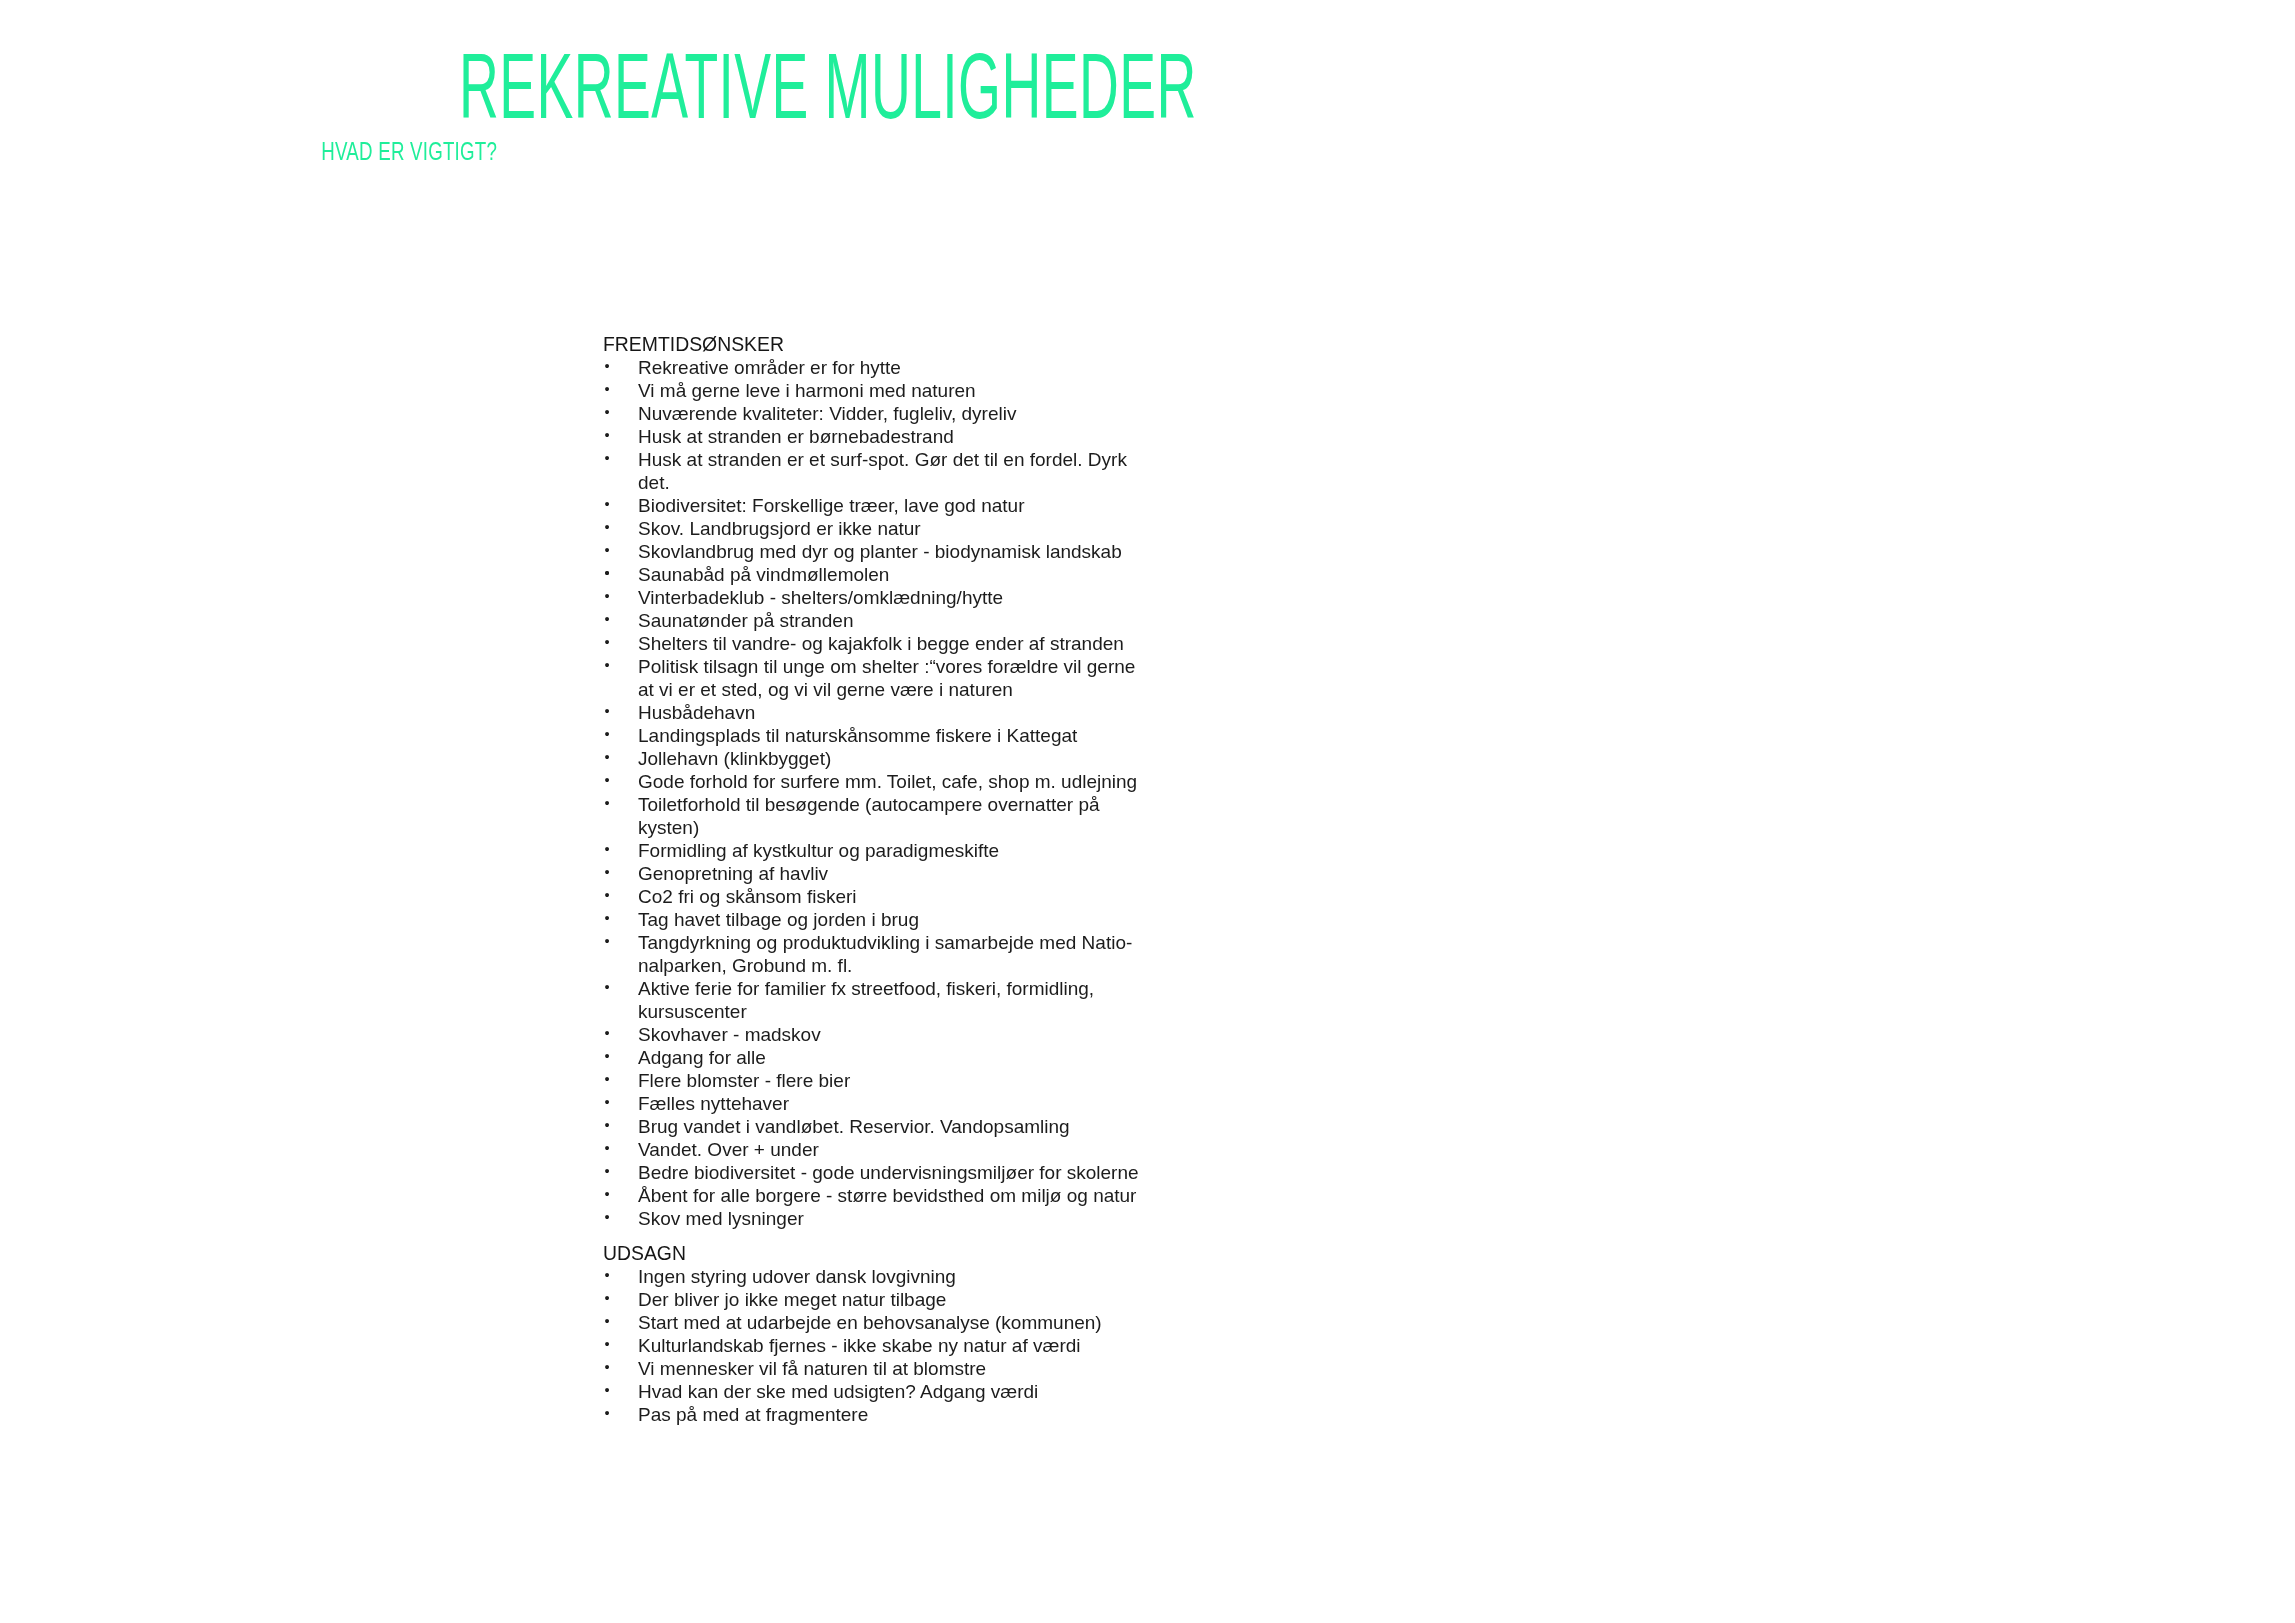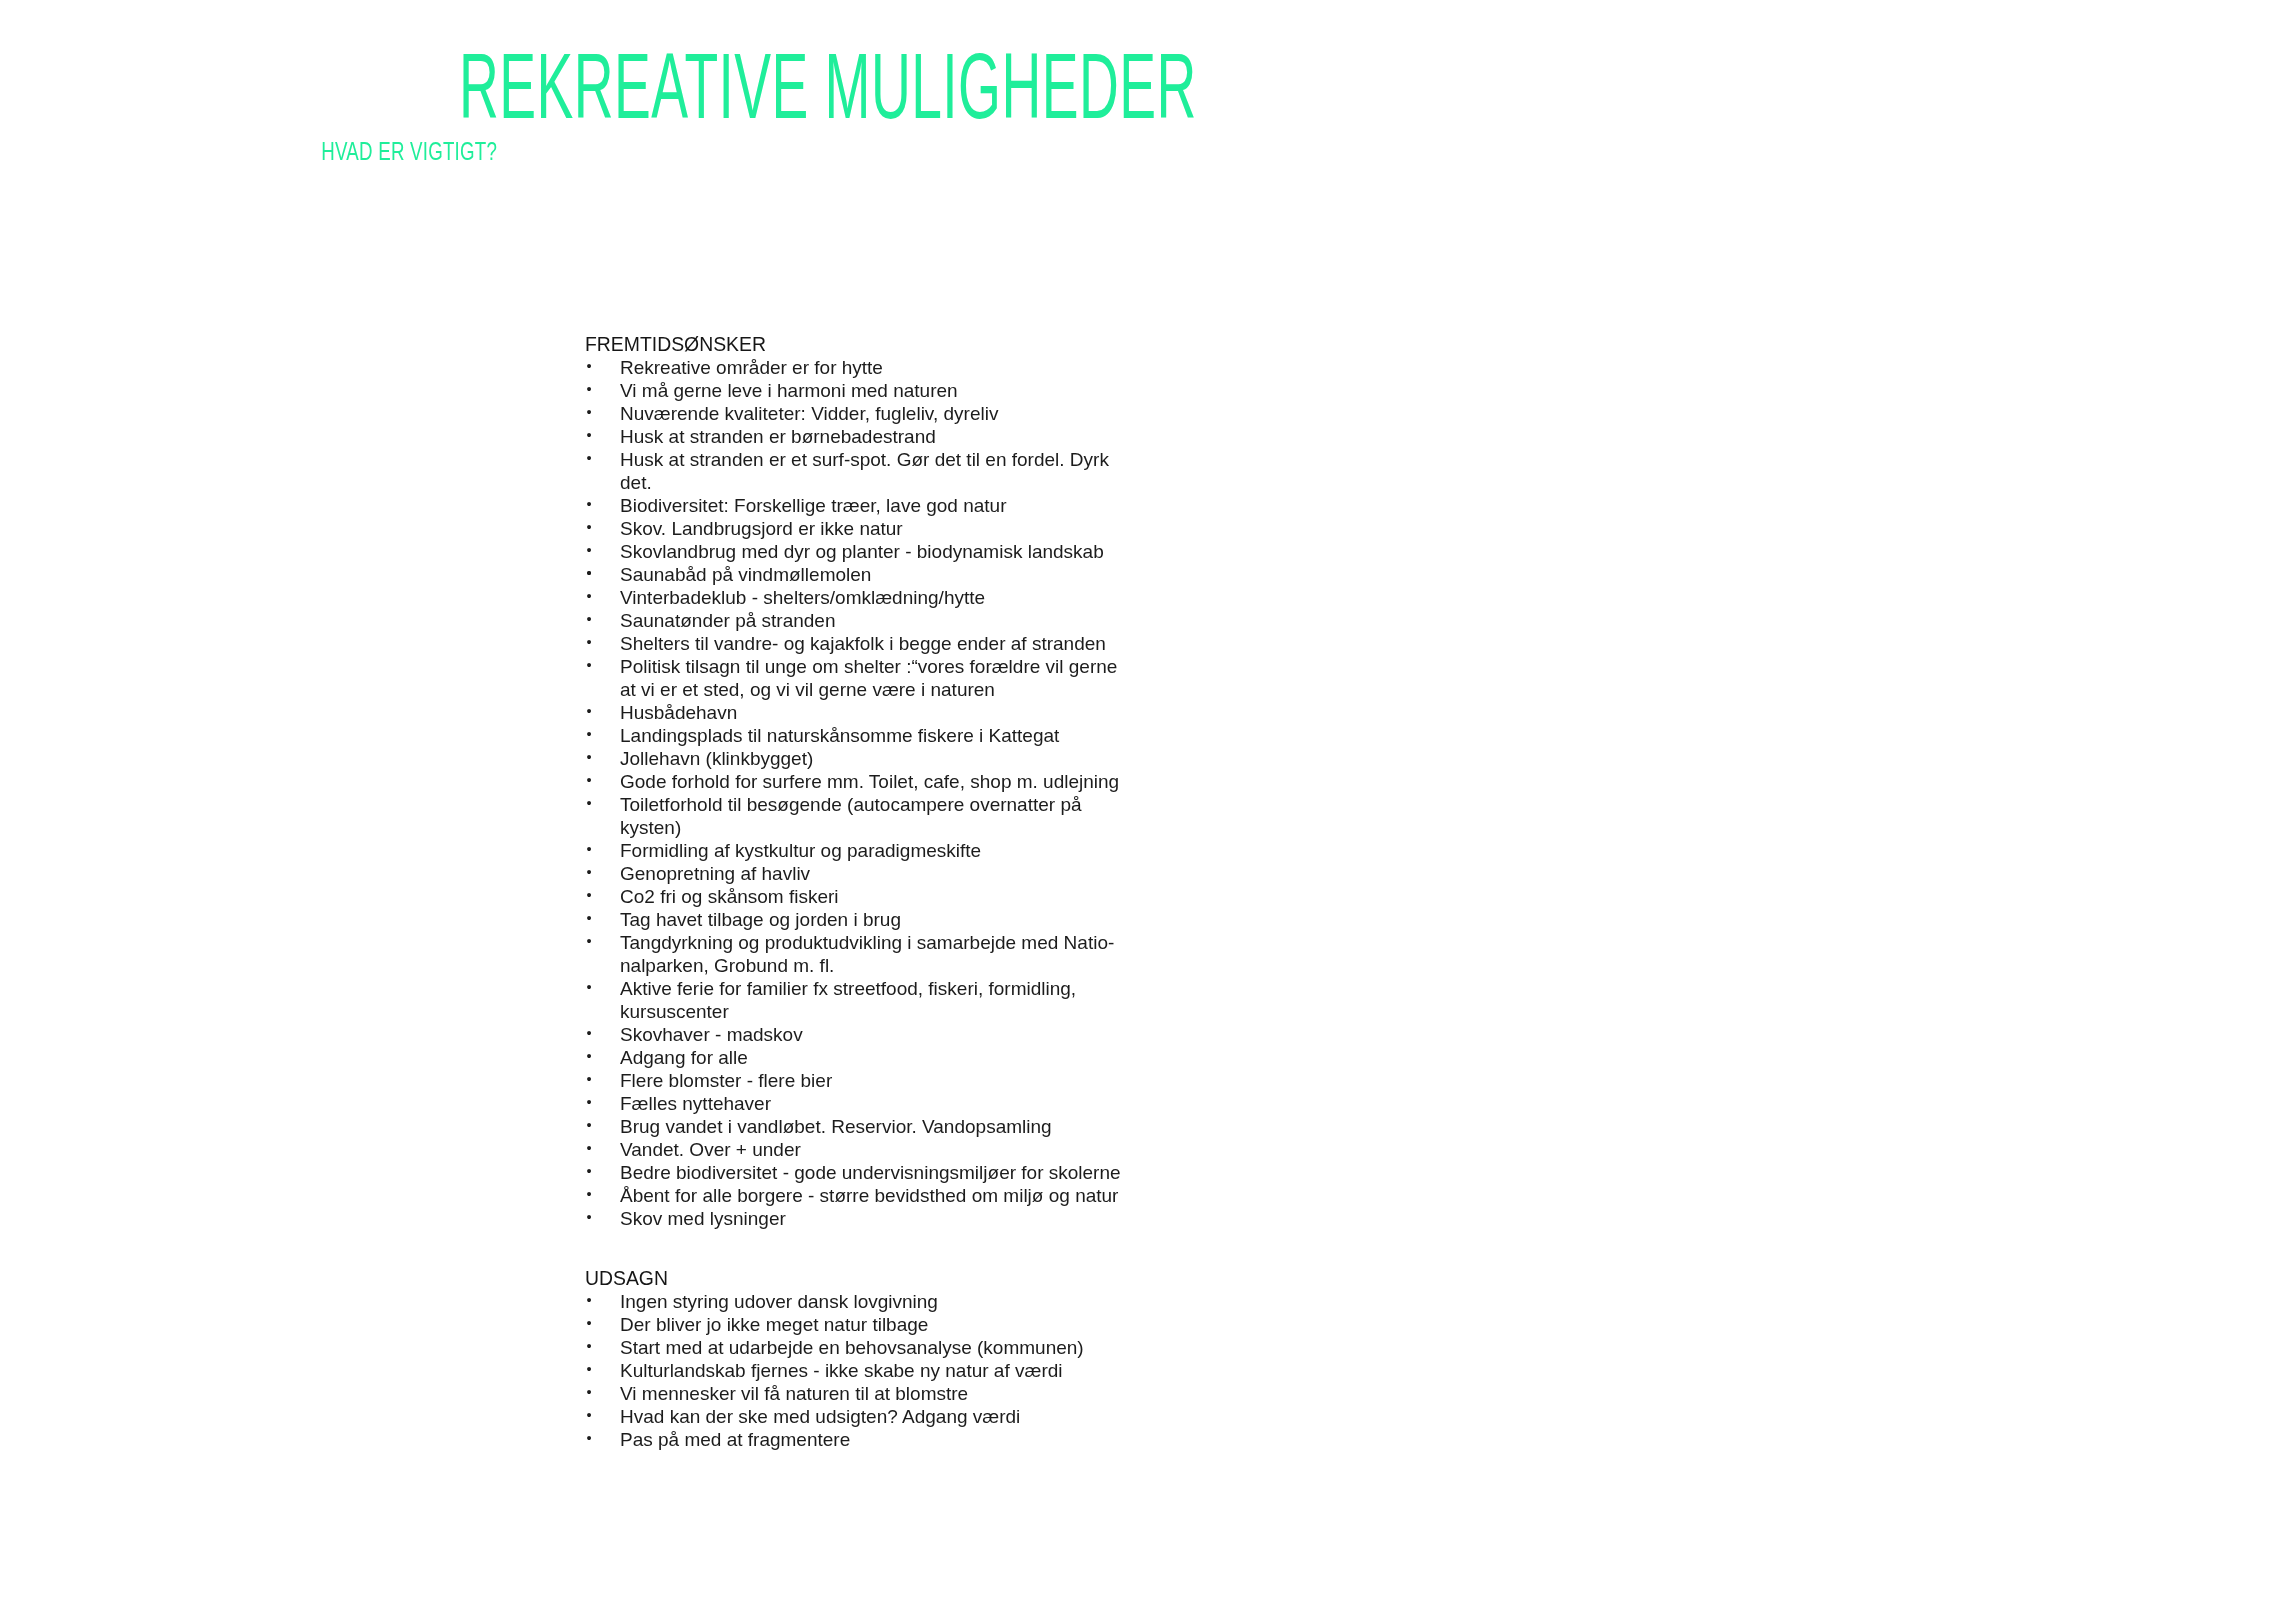--- a/index.html
+++ b/index.html
@@ -48,35 +48,35 @@
     white-space: nowrap;
     transform: scaleX(0.72);
     transform-origin: 50% 50%;
     letter-spacing: 0.3px;
   }
   .hero .sub-line { margin-top: 7px; }
 
   
   main.column {
     position: absolute;
-    left: 585px;
+    left: 603px;
     top: 333px;
     width: 548px;
     font-size: 19px;
     line-height: 23px;
   }
   .sec-heading {
     margin: 0;
     font-size: 19.4px;
     font-weight: 400;
     line-height: 23px;
     color: #161616;
     letter-spacing: 0px;
   }
-  section + section { margin-top: 37px; }
+  section + section { margin-top: 12px; }
   ul.items {
     margin: 0;
     padding: 0;
     list-style: none;
   }
   ul.items li {
     position: relative;
     padding-left: 35px;
   }
   ul.items .bullet {

